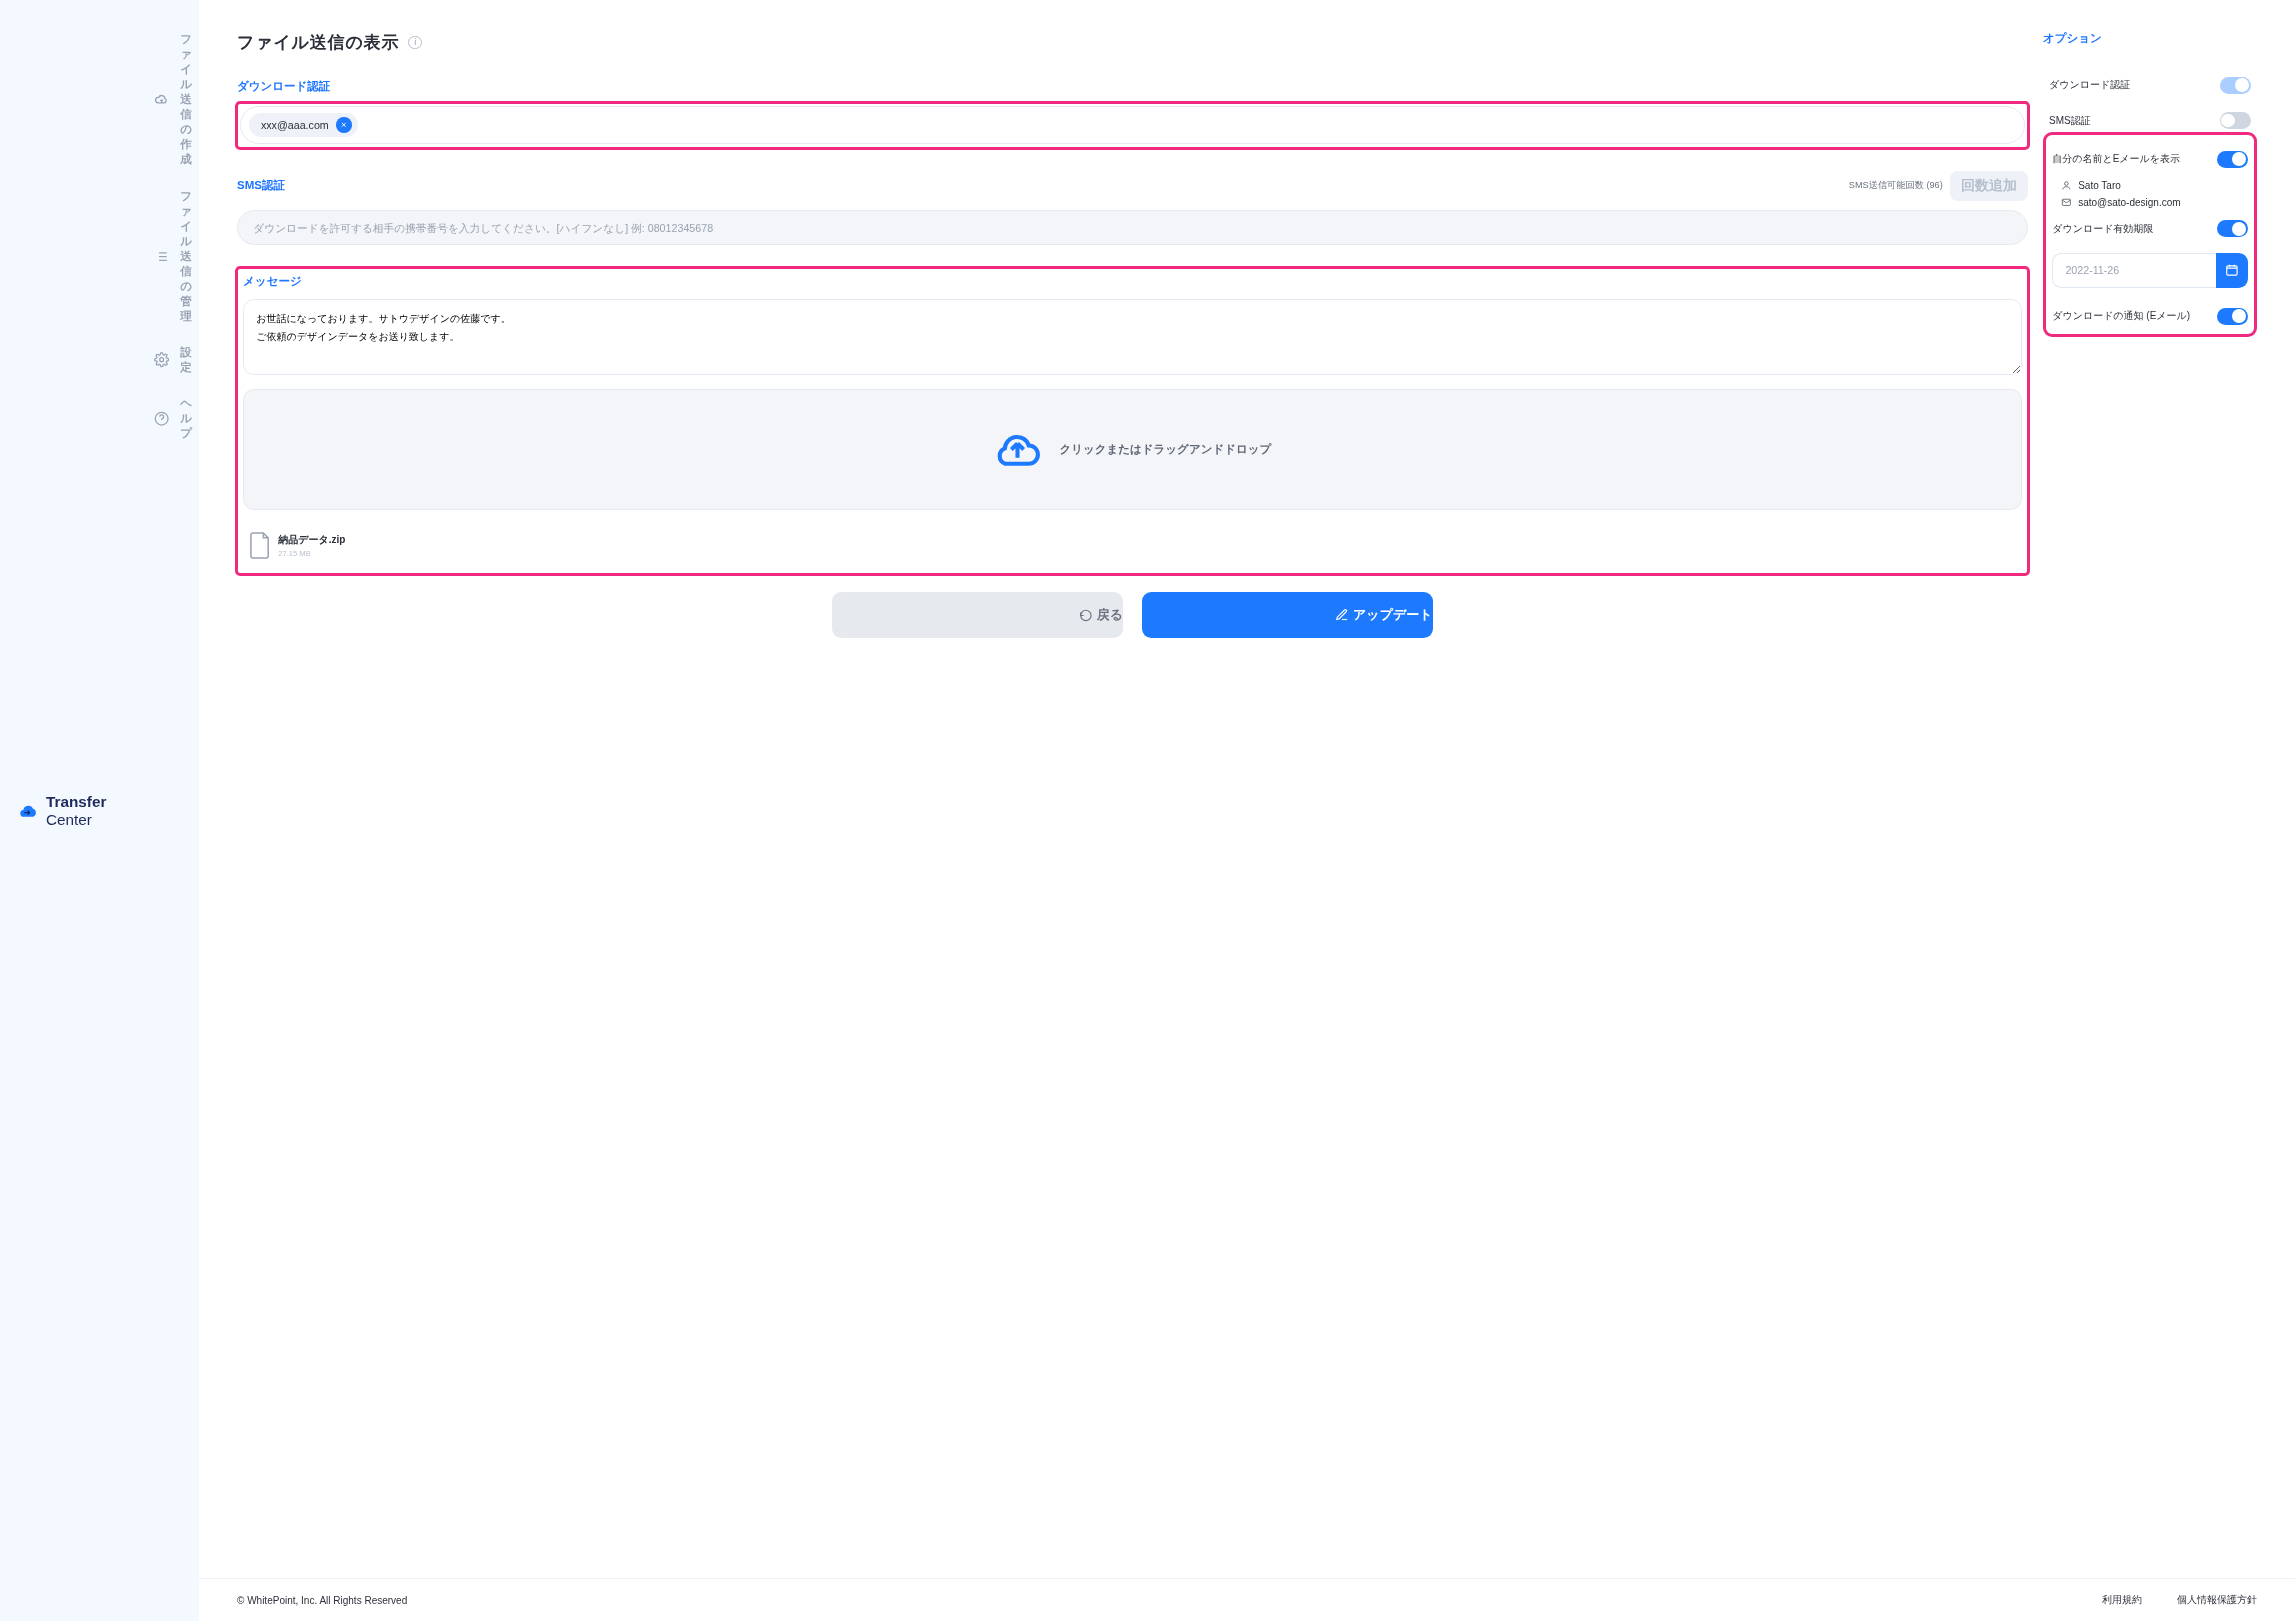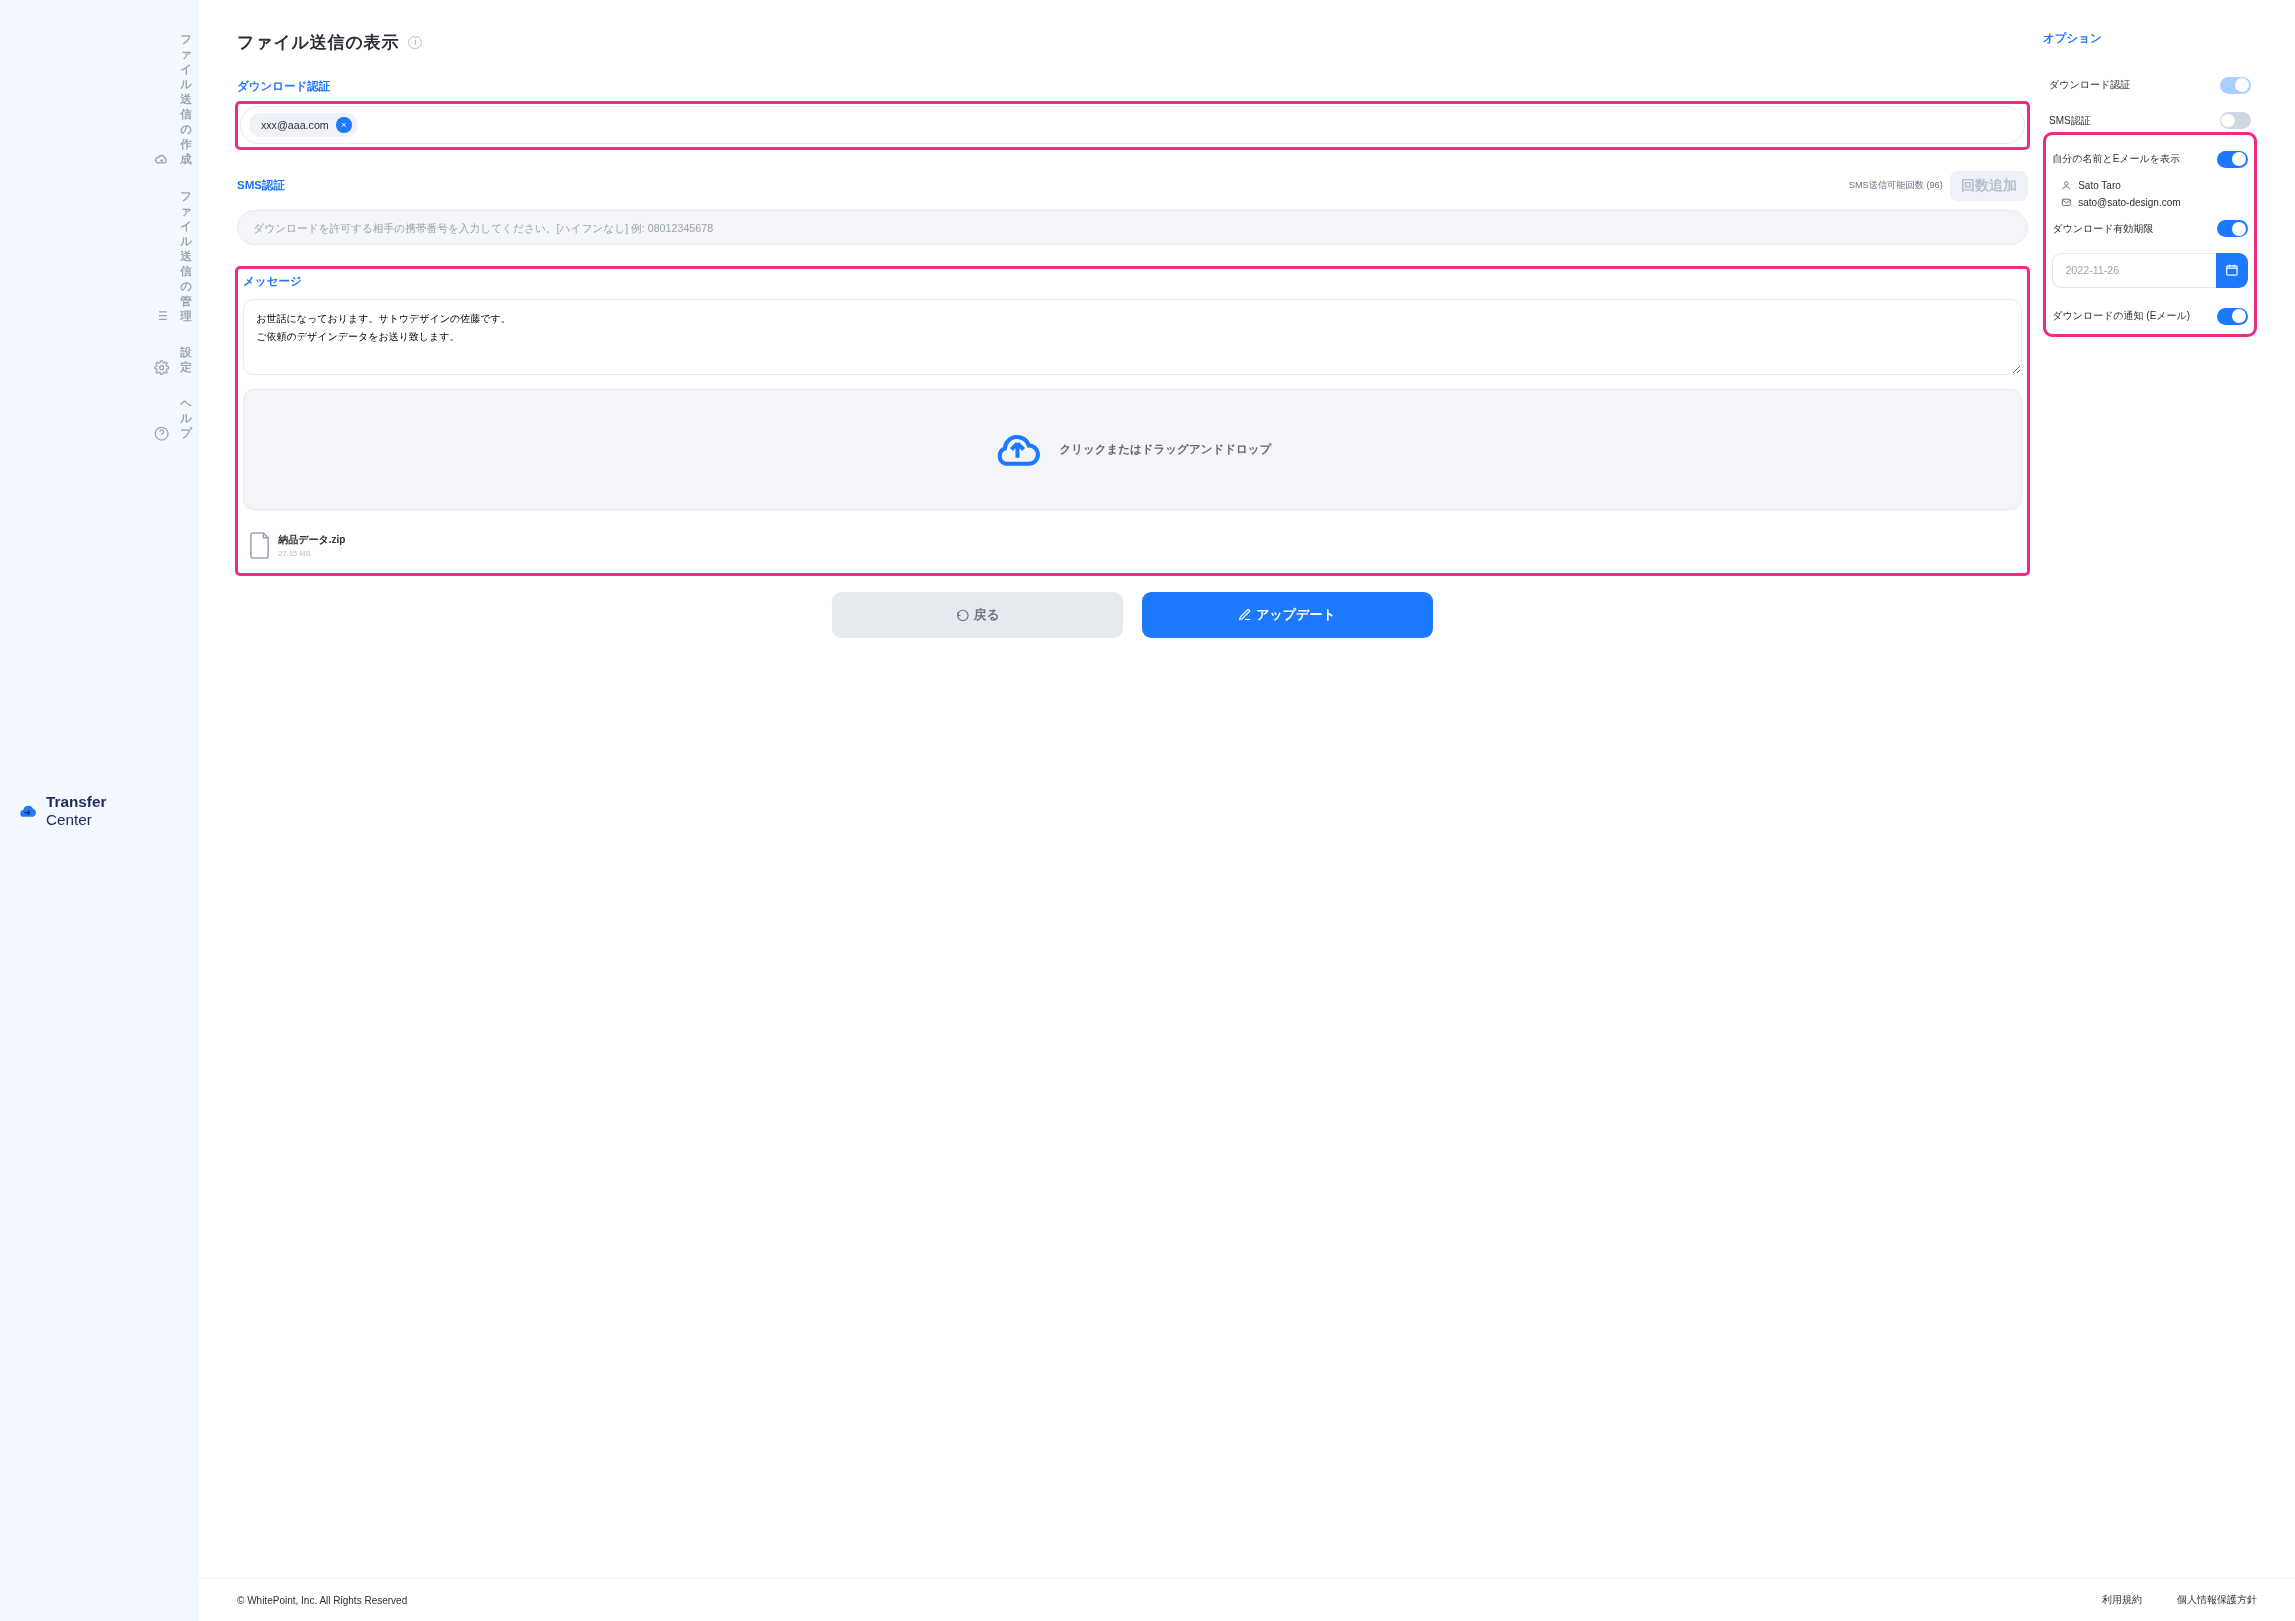--- a/index.html
+++ b/index.html
@@ -14,21 +14,21 @@
 .main-scroll{flex:1;padding:31px 38px 31px 38px;display:flex;gap:15.3px;min-width:0}
 .form-col{flex:1;min-width:0}
 .options-col{width:214px;flex-shrink:0}
 
 
 .logo{display:flex;align-items:center;gap:7.6px;padding:0 18.4px 17px}
 .logo svg{width:31px;height:31px}
 .logo-text{font-size:15.3px;color:#1e2a5a}
 .logo-text .bold{font-weight:700}
 .nav-list{display:flex;flex-direction:column;margin-top:4.6px}
-.nav-item{display:flex;align-items:flex-end;gap:10.7px;padding:10.7px 18.4px;color:#9aa3b2;font-size:11.5px;font-weight:600}
+.nav-item{display:flex;align-items:center;gap:10.7px;padding:10.7px 18.4px;color:#9aa3b2;font-size:11.5px;font-weight:600}
 .nav-item svg{width:15.3px;height:15.3px;flex-shrink:0}
 .sidebar-user{margin-top:auto;padding:13.8px 18.4px;display:flex;align-items:center;gap:9.2px;color:#2e6cff;font-weight:600}
 .avatar-circle{width:26px;height:26px;border-radius:50%;border:1.5px solid #2e6cff;display:flex;align-items:center;justify-content:center;color:#2e6cff}
 .avatar-circle svg{width:13.8px;height:13.8px}
 
 
 .page-title{display:flex;align-items:center;gap:9.2px;margin-bottom:24.5px}
 .page-title h1{font-size:17px;font-weight:800;letter-spacing:0.8px}
 .info-badge{width:13.8px;height:13.8px;border:1.1px solid #b7bfcc;border-radius:50%;display:flex;align-items:center;justify-content:center;color:#b7bfcc;font-size:8.4px;font-weight:700}
 
@@ -57,21 +57,21 @@
 
 
 .file-item{display:flex;align-items:center;gap:6px;padding:7.6px 6.1px}
 .file-icon{width:23px;height:29px}
 .file-meta{display:flex;flex-direction:column;gap:1.5px}
 .file-name{font-size:10px;font-weight:700;color:#2b2f38}
 .file-size{font-size:7.6px;color:#b7bfcc}
 
 
 .actions{display:flex;gap:18.4px;margin:18.4px 0 0;justify-content:center}
-.btn{flex:1;max-width:291px;padding:13.8px 0;border-radius:9.2px;font-size:13px;font-weight:700;display:flex;align-items:center;justify-content:center;gap:4px}
+.btn{flex:1;max-width:291px;padding:13.8px 0;border-radius:9.2px;font-size:13px;font-weight:700;display:flex;align-items:center;justify-content:flex-end;gap:4px}
 .btn-secondary{background:#e6e9ee;color:#6b7280}
 .btn-primary{background:#1d7aff;color:#fff}
 .btn svg{width:13.8px;height:13.8px}
 
 
 .footer{display:flex;align-items:center;justify-content:space-between;padding:13.8px 38px;border-top:0.8px solid #eef1f6;font-size:10px;color:#2b2f38}
 .footer-links{display:flex;gap:35px}
 
 
 .options-title{font-size:11.5px;font-weight:700;color:#1d74ff;margin-bottom:17px}

